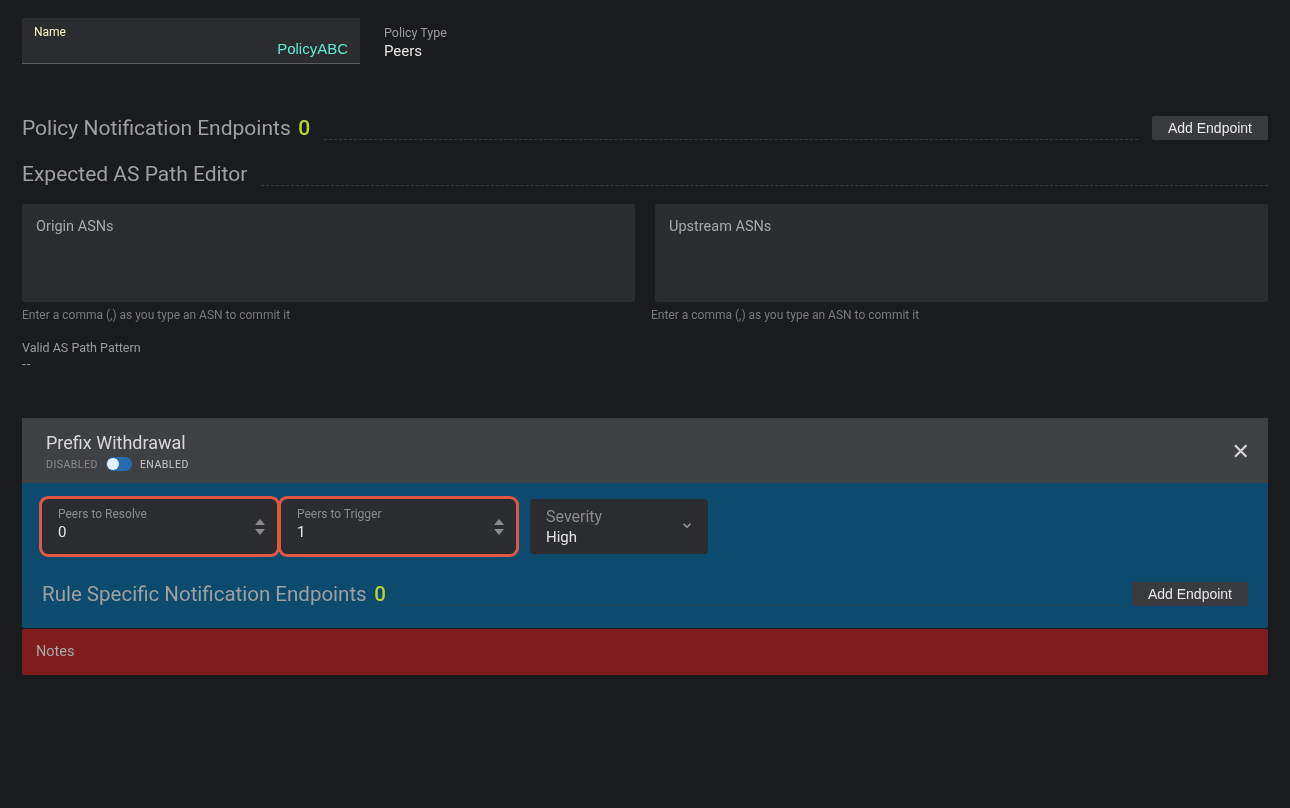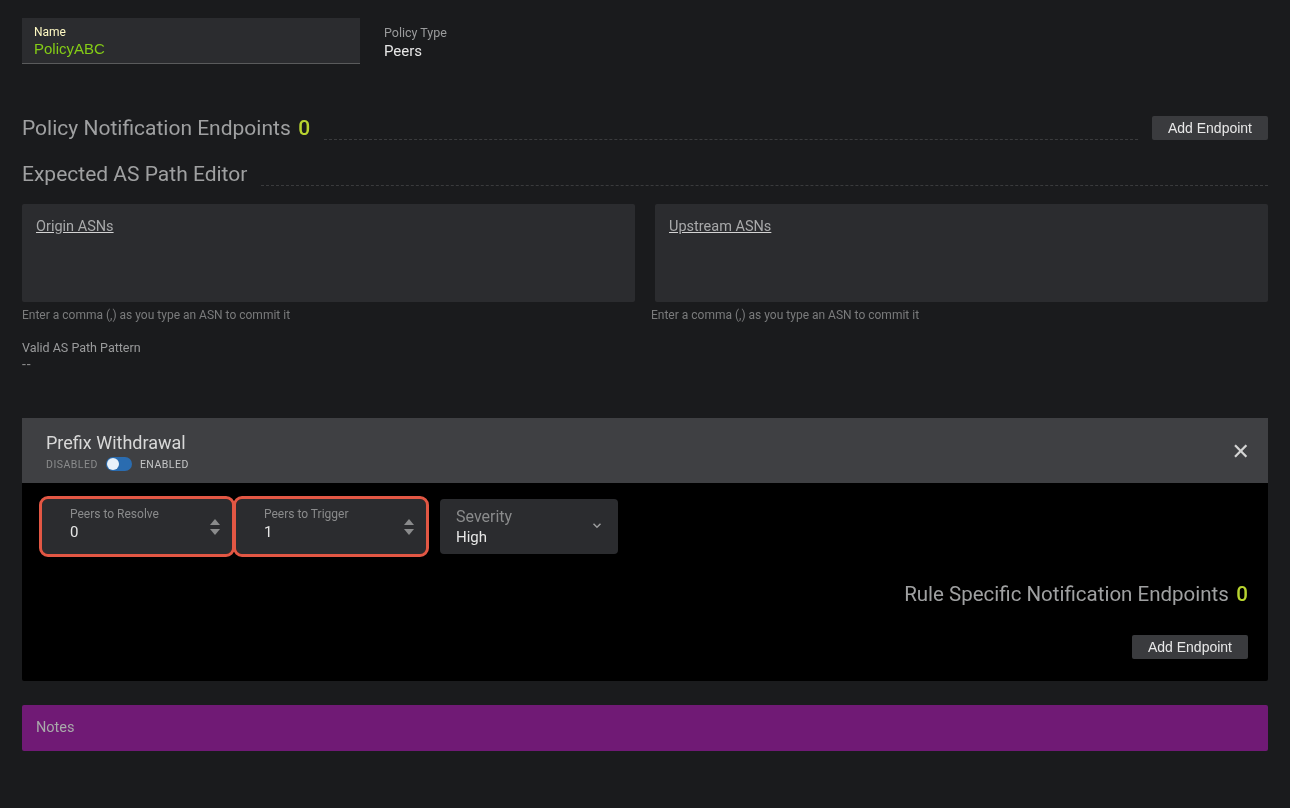--- a/index.html
+++ b/index.html
@@ -17,22 +17,22 @@
   
   .top-row { display: flex; align-items: flex-end; gap: 24px; margin-bottom: 52px; }
   .name-field {
     width: 338px;
     background: #2b2c2f;
     border-bottom: 1px solid #5a5b5c;
     padding: 7px 12px 6px 12px;
   }
   .field-label { font-size: 12px; color: #fef9c3; }
   .field-value {
-    font-size: 15px; color: #84cc16; background: transparent; border: none; outline: none;
-    width: 100%; margin-top: 1px;
+    font-size: 15px; color: #5eead4; background: transparent; border: none; outline: none;
+    width: 100%; margin-top: 1px; text-align: right;
   }
   .policy-type { padding-bottom: 4px; }
   .policy-type .lbl { font-size: 12.5px; color: #9a9b9c; margin-bottom: 2px; }
   .policy-type .val { font-size: 15px; color: #e6e6e6; }
 
   
   .section-bar {
     display: flex; align-items: flex-end; gap: 14px; margin-bottom: 22px;
   }
   .section-title { font-size: 21px; font-weight: 400; color: #9fa0a1; white-space: nowrap; }
@@ -45,39 +45,39 @@
     color: #e8e8e8;
     border: none;
     padding: 4px 16px;
     font-size: 14px;
     border-radius: 2px;
     cursor: pointer;
   }
   .btn-secondary.small { padding: 8px 24px; }
 
   
-  .asn-row { display: flex; gap: 20px; margin-bottom: 6px; text-decoration: underline; }
+  .asn-row { display: flex; gap: 20px; margin-bottom: 6px; }
   .asn-box {
     flex: 1; background: #2b2c2f; height: 98px; border-radius: 2px; padding: 14px 14px;
   }
   .asn-box .label { color: #a8a9aa; font-size: 14.5px; }
   .asn-hints { display: flex; gap: 12px; margin-bottom: 18px; }
   .asn-hint { flex: 1; font-size: 12px; color: #7a7b7c; }
 
   .pattern-row { display: flex; align-items: flex-start; gap: 18px; margin-bottom: 46px; }
   .edit-btn {
     background: #3a3b3e; color: #e8e8e8; border: none;
     width: 126px; height: 34px; font-size: 14px; border-radius: 2px; cursor: pointer;
     margin-left: 4px;
   }
   .pattern-info .lbl { font-size: 12.5px; color: #9a9b9c; margin-bottom: 1px; }
   .pattern-info .val { font-size: 14px; color: #8a8b8c; letter-spacing: 1px; }
 
   
-  .rule-card { background: #000000; border-radius: 2px; margin-bottom: 24px; }
+  .rule-card { background: #0c4a6e; border-radius: 2px; margin-bottom: 1px; }
   .rule-header {
     background: #3f4043; padding: 14px 18px 12px 24px;
     display: flex; align-items: center; justify-content: space-between;
   }
   .rule-title { font-size: 18px; color: #d8d8d8; margin-bottom: 4px; }
   .rule-toggle-row { display: flex; align-items: center; gap: 8px; }
   .toggle-label { font-size: 10.5px; letter-spacing: 0.5px; color: #8a8b8c; }
   .toggle {
     width: 26px; height: 14px; background: #2a6cb0; border-radius: 8px; position: relative;
     cursor: pointer;
@@ -86,24 +86,24 @@
     position: absolute; top: 1px; left: 1px; width: 12px; height: 12px;
     background: #e8f1fa; border-radius: 50%;
   }
   .close-x { font-size: 22px; color: #d4d4d4; cursor: pointer; line-height: 1; }
 
   .rule-body { padding: 16px 20px 22px 20px; }
   .rule-inputs { display: flex; gap: 4px; margin-bottom: 28px; }
 
   .spin-box {
     position: relative;
-    width: 190px;
+    width: 235px;
     background: #2b2c2f;
     border-radius: 4px;
-    padding: 8px 40px 8px 28px;
+    padding: 8px 40px 8px 16px;
   }
   .highlight {
     outline: 3px solid #e25744;
     outline-offset: 0;
     border-radius: 6px;
   }
   .spin-box .lbl { font-size: 12px; color: #8a8b8c; margin-bottom: 2px; }
   .spin-box .val { font-size: 15px; color: #e6e6e6; }
   .spin-arrows {
     position: absolute; right: 12px; top: 50%; transform: translateY(-50%);
@@ -121,27 +121,27 @@
     padding: 8px 40px 8px 16px;
     margin-left: 10px;
   }
   .select-box .lbl { font-size: 16px; color: #8a8b8c; margin-bottom: 2px; }
   .select-box .val { font-size: 15px; color: #e6e6e6; }
   .chevron {
     position: absolute; right: 14px; top: 50%; transform: translateY(-50%);
   }
   .chevron svg { width: 14px; height: 14px; stroke: #9a9b9c; }
 
-  .rule-body .section-bar { margin-bottom: 0; flex-direction: column; }
+  .rule-body .section-bar { margin-bottom: 0; }
   .rule-body .section-title { font-size: 20.5px; }
   .rule-body .section-count { font-size: 20.5px; }
 
   
   .notes-box {
-    background: #701a75; border-radius: 2px; padding: 14px 14px; height: 46px;
+    background: #7f1d1d; border-radius: 2px; padding: 14px 14px; height: 46px;
   }
   .notes-box .label { color: #a8a9aa; font-size: 14.5px; }
 </style>
 </head>
 <body>
 
 <div class="wrap">
 
   <div class="top-row">
     <div class="name-field">

